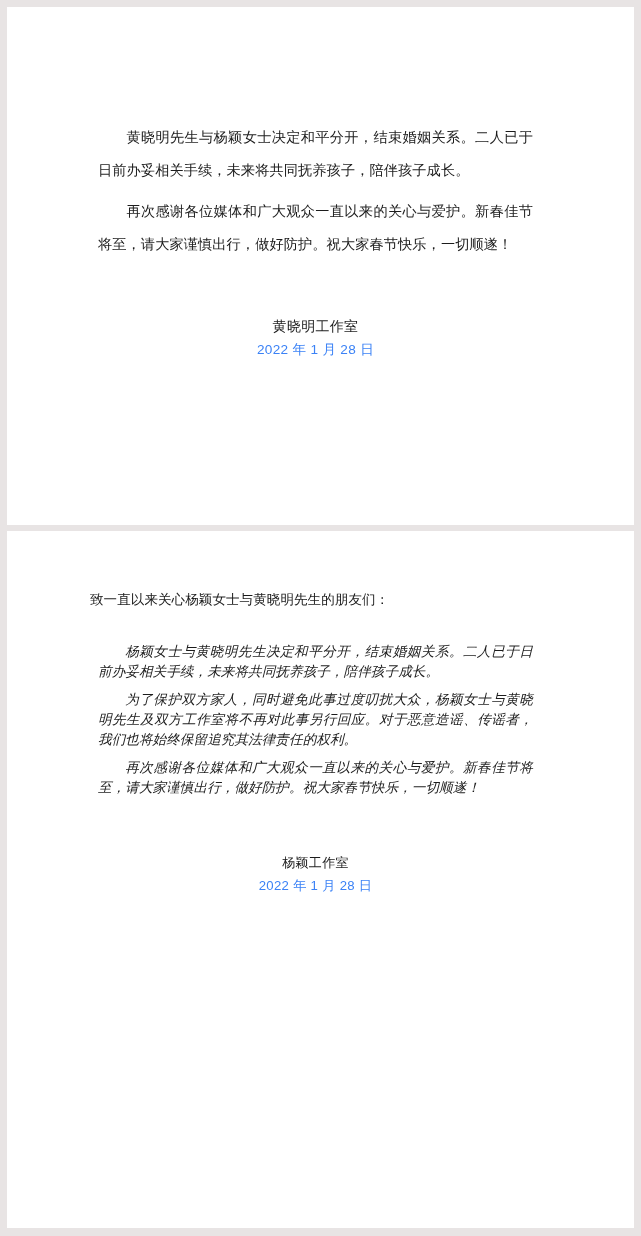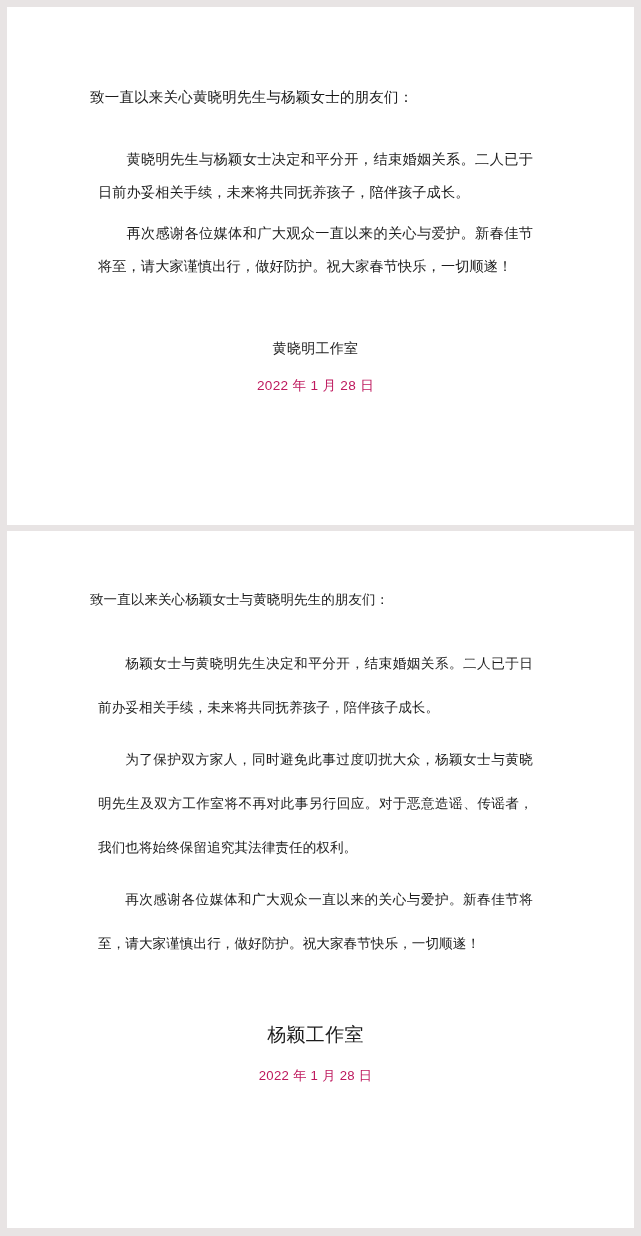--- a/index.html
+++ b/index.html
@@ -63,57 +63,57 @@
     color: #1c1c1c;
     line-height: 33px;
     text-align: justify;
     text-justify: inter-ideograph;
     text-indent: 2em;
     margin: 8px;
     letter-spacing: 0.1px;
   }
   .card-2 .para {
     font-size: 13.6px;
-    line-height: 44px;
+    line-height: 20px;
     letter-spacing: 0.05px;
+    font-style: italic;
   }
 
   .signature-block {
     margin-top: 57px;
     text-align: center;
   }
   .card-2 .signature-block {
     margin-top: 56px;
   }
   .signature-name {
     font-size: 14px;
     color: #1c1c1c;
     letter-spacing: 0.3px;
   }
   .card-2 .signature-name {
-    font-size: 19px;
+    font-size: 13px;
   }
   .signature-date {
     font-size: 13.6px;
-    color: #be185d;
-    margin-top: 19px;
+    color: #3b82f6;
+    margin-top: 5px;
     letter-spacing: 0.3px;
   }
   .card-2 .signature-date {
     font-size: 13.2px;
   }
 </style>
 </head>
 <body>
 
 <div class="page">
 
   <div class="statement-card card-1">
     <div class="card-inner">
-      <div class="salutation">致一直以来关心黄晓明先生与杨颖女士的朋友们：</div>
       <div class="body-block">
         <p class="para">黄晓明先生与杨颖女士决定和平分开，结束婚姻关系。二人已于日前办妥相关手续，未来将共同抚养孩子，陪伴孩子成长。</p>
         <p class="para">再次感谢各位媒体和广大观众一直以来的关心与爱护。新春佳节将至，请大家谨慎出行，做好防护。祝大家春节快乐，一切顺遂！</p>
       </div>
       <div class="signature-block">
         <div class="signature-name">黄晓明工作室</div>
         <div class="signature-date">2022 年 1 月 28 日</div>
       </div>
     </div>
   </div>

